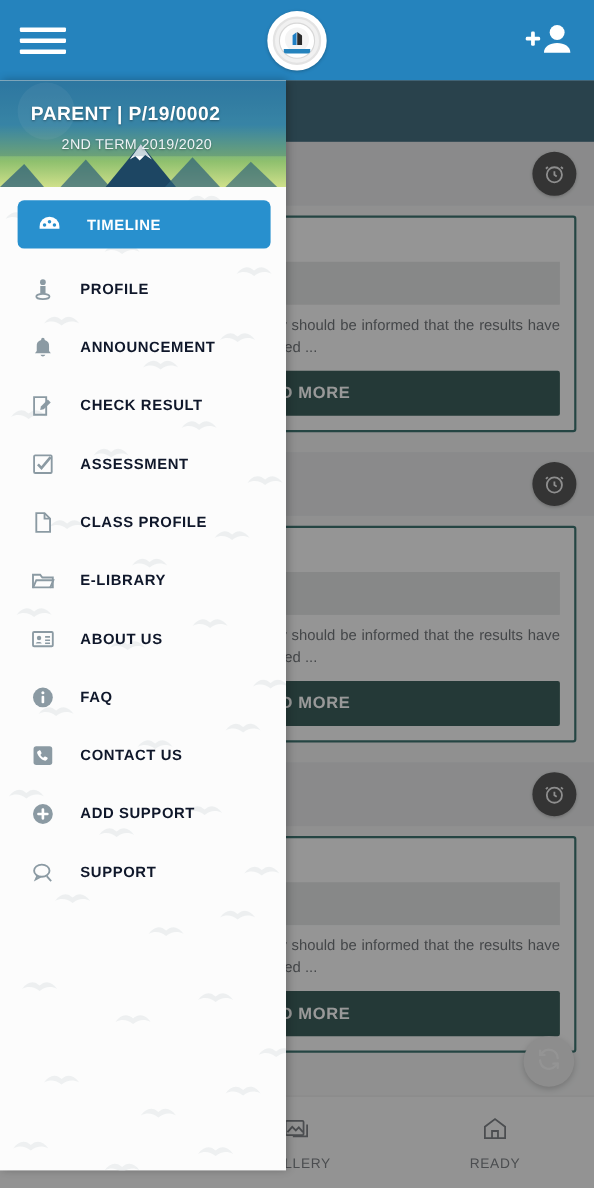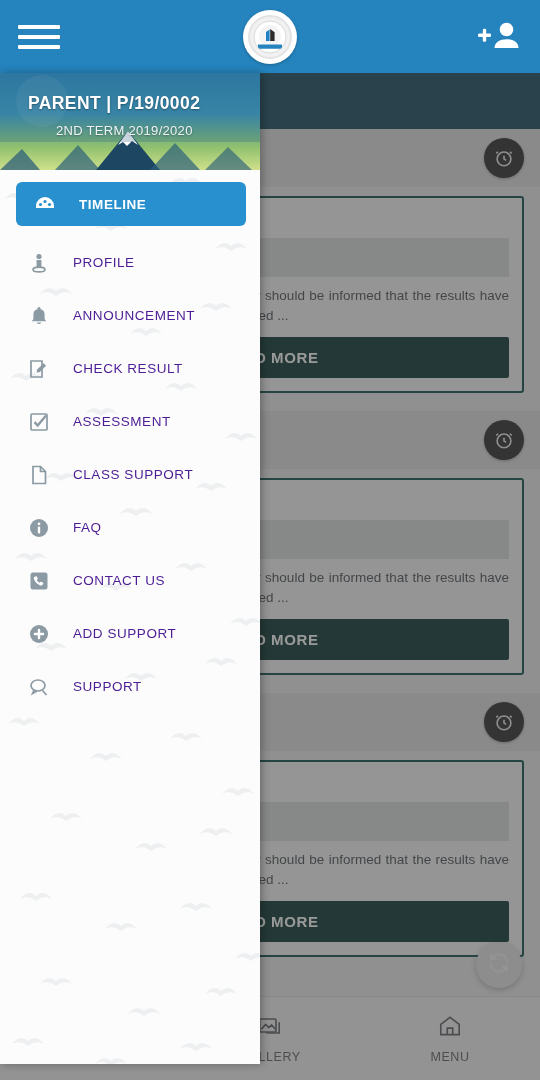--- a/index.html
+++ b/index.html
@@ -88,22 +88,22 @@
   .dh-title { font-size: 17.5px; color: #ffffff; font-weight: bold; letter-spacing: .4px;
     text-shadow: 0 1px 2px rgba(0,0,0,.35); }
   .dh-sub { font-size: 13px; color: #eef3f6; margin-top: 9px; letter-spacing: .3px;
     text-shadow: 0 1px 2px rgba(0,0,0,.3); margin-left: 28px; }
 
   .menu-list { position: relative; padding-top: 8px; z-index: 3; }
   .menu-item { display: flex; align-items: center; height: 53px;
     padding: 0 0 0 24px; cursor: pointer; }
   .menu-item .mi-icon { width: 30px; height: 30px; display: flex;
     align-items: center; justify-content: center; flex: 0 0 30px; }
-  .mi-label { margin-left: 19px; font-size: 13.5px; color: #4c1d95;
-    letter-spacing: .55px; }
+  .mi-label { margin-left: 19px; font-size: 13.5px; color: #0f172a;
+    letter-spacing: .55px; font-weight: bold; }
   .menu-item.active { background: #2890ce; margin: 0 14px 0 16px;
     border-radius: 6px; height: 44px; padding-left: 14px; }
   .menu-item.active .mi-label { color: #ffffff; font-weight: bold; }
   .active-wrap { padding: 4px 0 10px 0; }
 </style>
 </head>
 <body>
 
 <div id="app">
 
@@ -186,21 +186,21 @@
         </span>
         <span class="bn-label">GALLERY</span>
       </div>
       <div class="bn-item">
         <span>
           <svg width="26" height="26" viewBox="0 0 24 24" fill="none" stroke="#5c6166" stroke-width="1.5">
             <path d="M3.5 10.5 12 4l8.5 6.5V20H3.5z"></path>
             <path d="M9.5 20v-6h5v6"></path>
           </svg>
         </span>
-        <span class="bn-label">MENU</span>
+        <span class="bn-label">READY</span>
       </div>
     </div>
 
     <div class="fab">
       <span>
         <svg width="24" height="24" viewBox="0 0 24 24" fill="none" stroke="#f5f5f5" stroke-width="2" stroke-linecap="round">
           <path d="M20 11a8 8 0 0 0-13.7-5.3L4 8"></path>
             <path d="M4 4v4h4"></path>
           <path d="M4 13a8 8 0 0 0 13.7 5.3L20 16"></path>
             <path d="M20 20v-4h-4"></path>
@@ -334,24 +334,44 @@
         <span class="mi-label">ASSESSMENT</span>
       </div>
 
       <div class="menu-item">
         <span class="mi-icon">
           <svg width="24" height="24" viewBox="0 0 24 24" fill="none" stroke="#8b9aa3" stroke-width="1.7">
             <path d="M6 3.5h7.5L18.5 8.5V20.5H6z"></path>
               <path d="M13.5 3.5v5h5"></path>
           </svg>
         </span>
-        <span class="mi-label">CLASS SUPPORT</span>
-      </div>
-
-
+        <span class="mi-label">CLASS PROFILE</span>
+      </div>
+
+      <div class="menu-item">
+        <span class="mi-icon">
+          <svg width="24" height="24" viewBox="0 0 24 24" fill="none" stroke="#8b9aa3" stroke-width="1.7">
+            <path d="M3 6.5h6.5l2 2.5H21v9H3z"></path>
+              <path d="M3 18.5l3-7h15.5l-3 7"></path>
+          </svg>
+        </span>
+        <span class="mi-label">E-LIBRARY</span>
+      </div>
+
+      <div class="menu-item">
+        <span class="mi-icon">
+          <svg width="24" height="24" viewBox="0 0 24 24" fill="none" stroke="#8b9aa3" stroke-width="1.7">
+            <rect x="3" y="5.5" width="18" height="13" rx="1"></rect>
+            <circle cx="8.5" cy="11" r="2" fill="#8b9aa3" stroke="none"></circle>
+            <path d="M5.5 16c.6-1.8 4.8-1.8 5.4 0" fill="#8b9aa3" stroke="none"></path>
+            <path d="M14 10h4.5M14 13h4.5M14 15.8h4.5" stroke-width="1.5"></path>
+          </svg>
+        </span>
+        <span class="mi-label">ABOUT US</span>
+      </div>
 
       <div class="menu-item">
         <span class="mi-icon">
           <svg width="24" height="24" viewBox="0 0 24 24">
             <circle cx="12" cy="12" r="9" fill="#8b9aa3"></circle>
             <circle cx="12" cy="7.8" r="1.4" fill="#ffffff"></circle>
             <rect x="10.8" y="10.4" width="2.4" height="7" rx="1" fill="#ffffff"></rect>
           </svg>
         </span>
         <span class="mi-label">FAQ</span>

